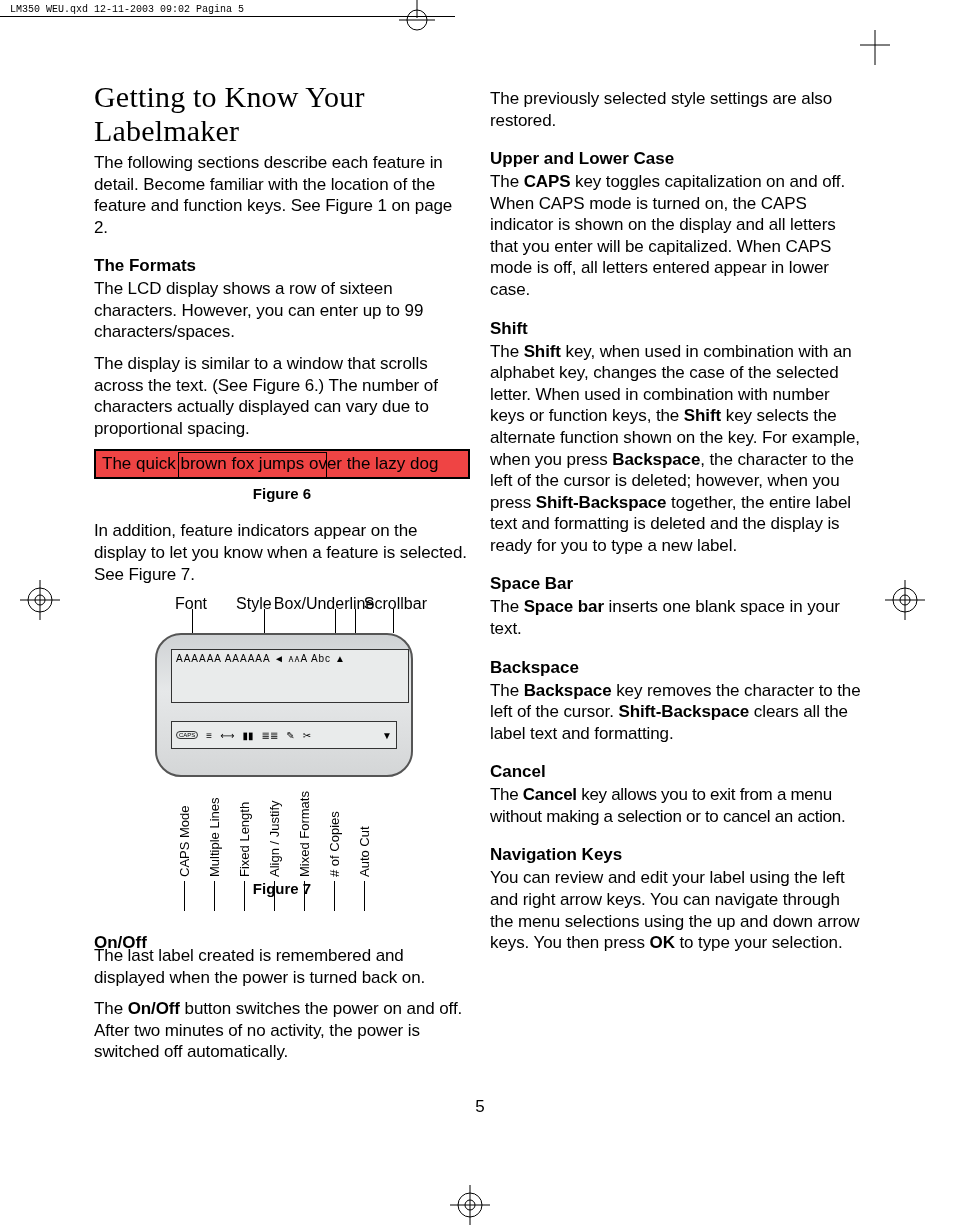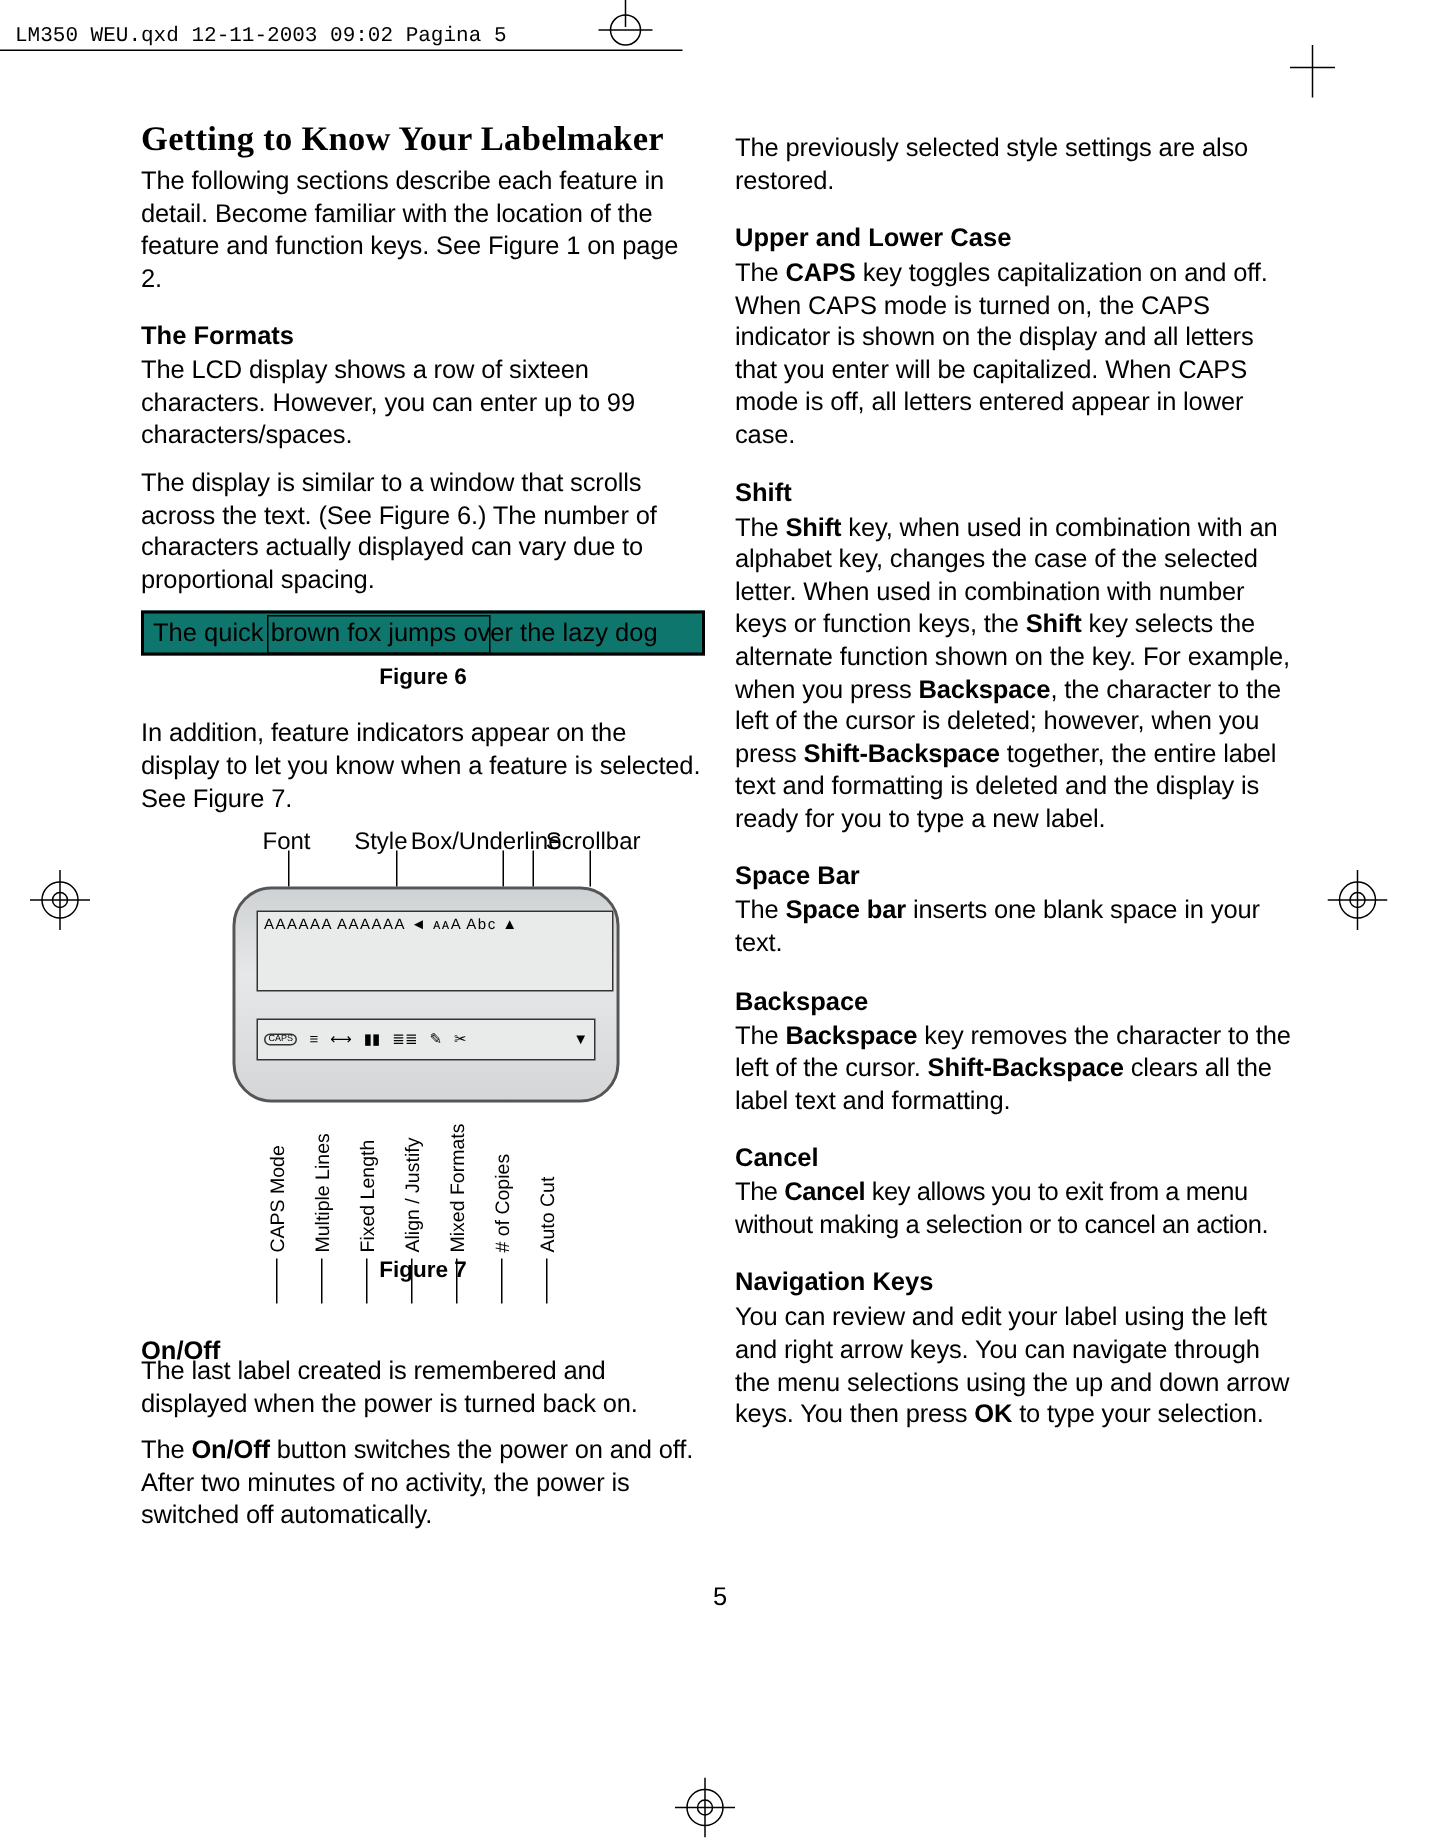--- a/index.html
+++ b/index.html
@@ -7,22 +7,22 @@
     padding: 0;
     font-family: Arial, Helvetica, sans-serif;
     background: #fff;
     width: 954px;
     height: 1228px;
     position: relative;
     color: #000;
   }
   .print-header {
     font-family: "Courier New", monospace;
-    font-size: 14px;
-    padding: 16px 10px 1px 10px;
+    font-size: 10px;
+    padding: 4px 10px 1px 10px;
     border-bottom: 1px solid #000;
     width: 435px;
   }
   .crop-mark {
     position: absolute;
   }
   .crop-mark svg { display:block; }
   .page {
     position: absolute;
     top: 80px;
@@ -31,41 +31,41 @@
   }
   .columns {
     display: flex;
     gap: 20px;
   }
   .col {
     width: 376px;
   }
   h1 {
     font-family: "Times New Roman", Georgia, serif;
-    font-weight: bold;
-    font-size: 23px;
+    font-weight: normal;
+    font-size: 30px;
     margin: 0 0 4px 0;
     letter-spacing: 0.2px;
   }
   h2 {
     font-size: 17px;
     font-weight: bold;
     margin: 18px 0 2px 0;
   }
   p {
     font-size: 17px;
     line-height: 1.27;
     margin: 0 0 10px 0;
     letter-spacing: -0.1px;
   }
   p.intro { margin-bottom: 15px; }
   .b { font-weight: bold; }
   .lcd-box {
     border: 2px solid #000;
-    background: #0f766e;
+    background: #ef4444;
     font-size: 17px;
     padding: 3px 6px;
     margin: 6px 0 6px 0;
     position: relative;
   }
   .lcd-box .inner-box {
     position: absolute;
     border: 1px solid #000;
     height: 24px;
     width: 147px;

